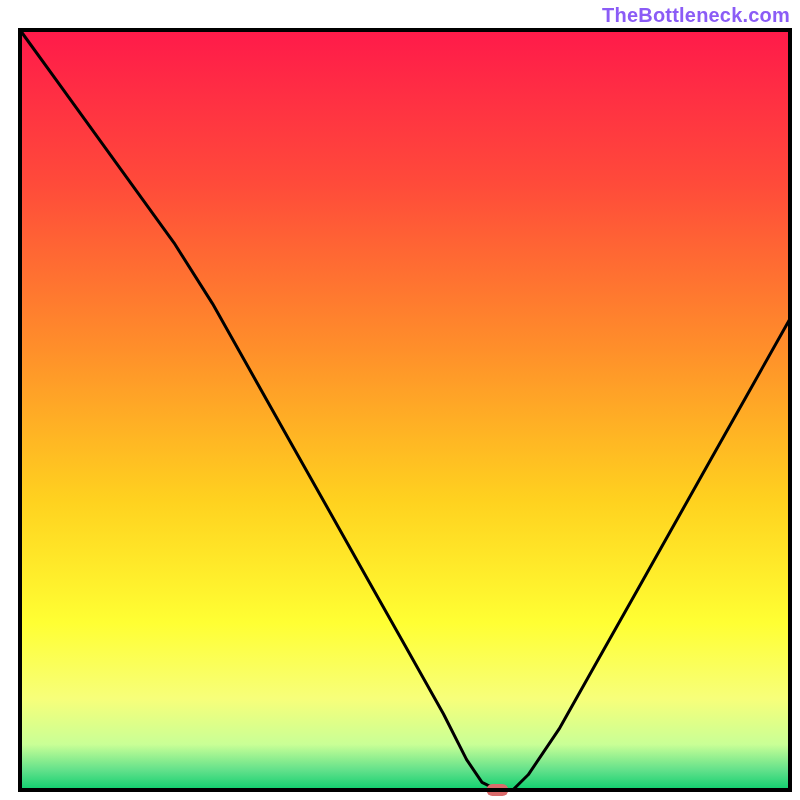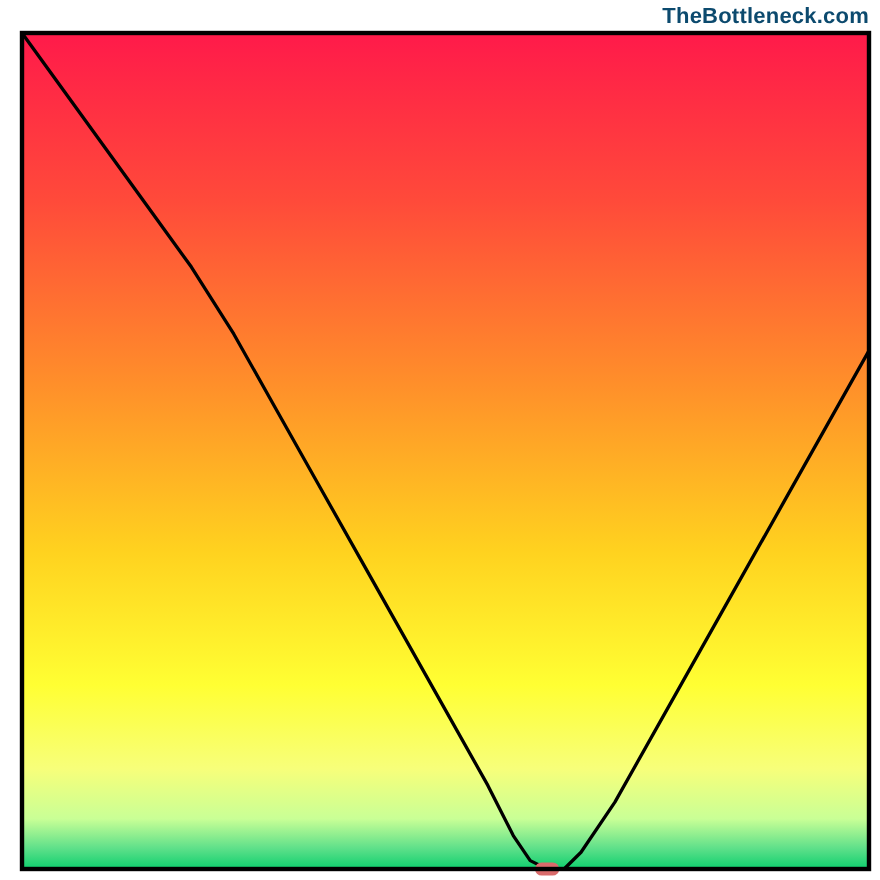--- a/index.html
+++ b/index.html
@@ -14,21 +14,21 @@
     position: relative;
     width: 800px;
     height: 800px;
   }
   .watermark {
     position: absolute;
     top: 4px;
     right: 10px;
     font-size: 20px;
     font-weight: 600;
-    color: #0c4a6e;
+    color: #8b5cf6;
     letter-spacing: 0.2px;
   }
   svg {
     display: block;
   }
 </style>
 </head>
 <body>
 
 <div class="container">

